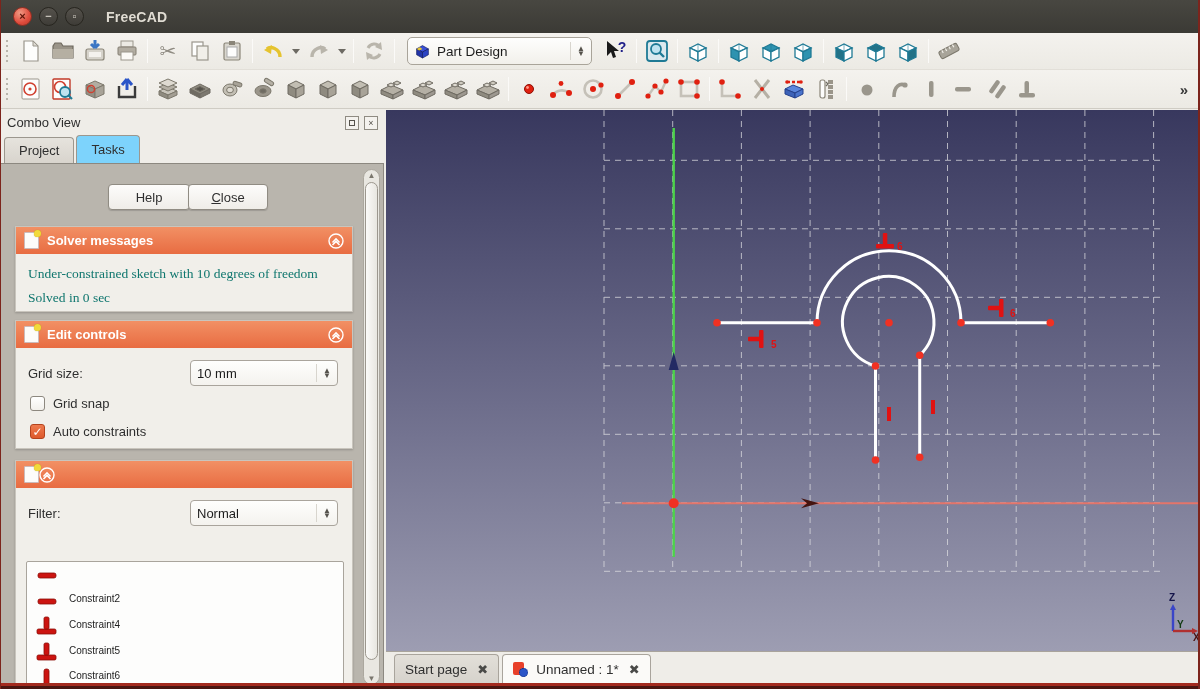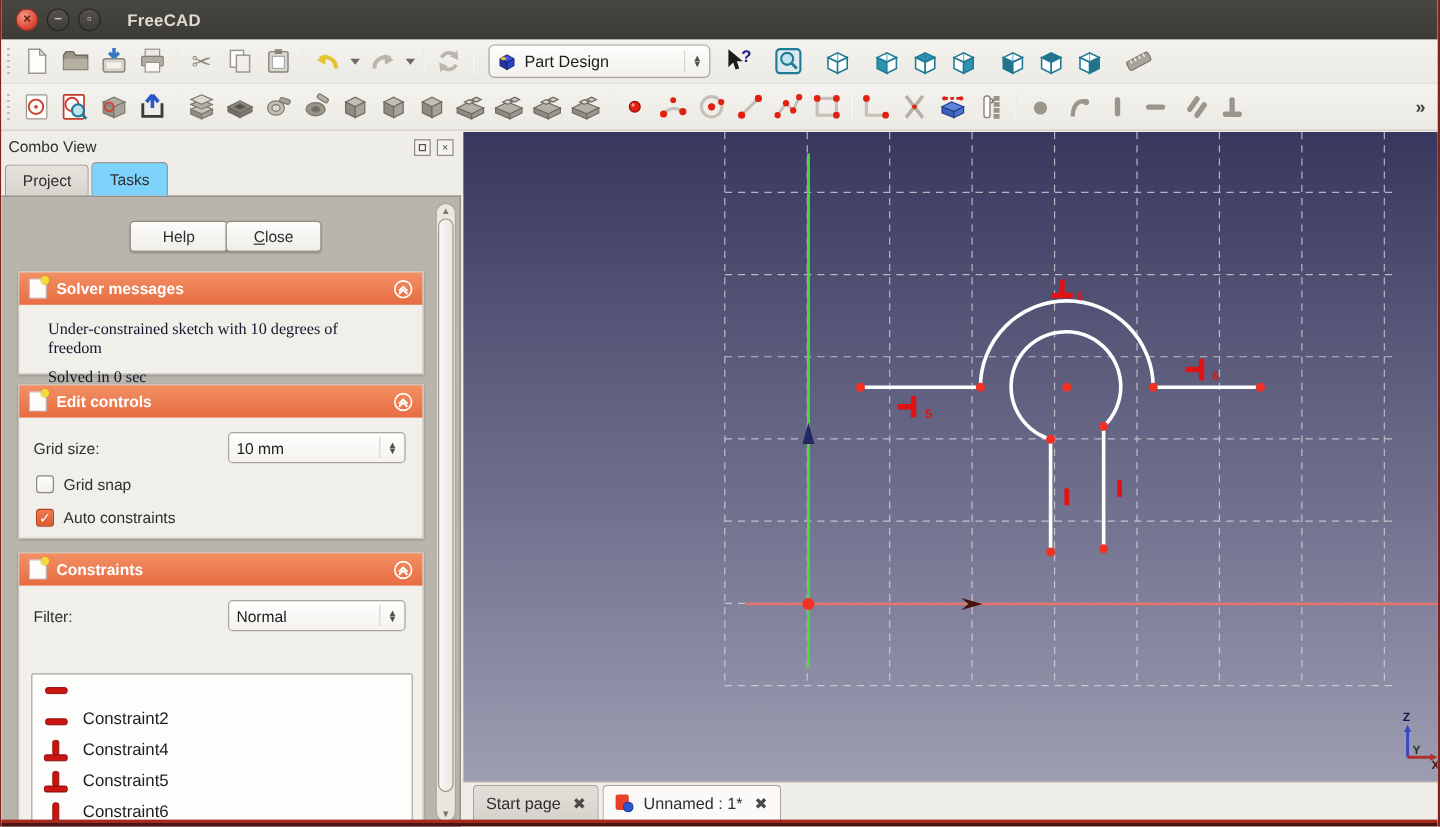--- a/index.html
+++ b/index.html
@@ -58,38 +58,38 @@
 
   .task-card { position:absolute; left:14px; width:338px; background:#F1EFEA;
                border:1px solid #C9C5BD; box-shadow:0 1px 2px rgba(0,0,0,.2); }
   .card-head { height:27px; background:linear-gradient(#F29064,#E86C42); display:flex; align-items:center; padding:0 8px; }
   .card-title { color:#fff; font-weight:bold; font-size:13px; margin-left:8px; flex:1; }
   .note-icon { width:15px; height:17px; background:#FDFCFA; border:1px solid #cbb; position:relative; border-radius:1px;}
   .note-icon:after { content:""; position:absolute; right:-3px; top:-3px; width:7px; height:7px; background:#F2DA3B; border-radius:50%; box-shadow:0 0 1px #a90; }
   .collapse-btn { width:16px; height:16px; }
   .card-body { position:relative; }
 
-  #solver-body { padding:12px 24px 10px; font-family:"Liberation Serif","DejaVu Serif",serif; font-size:13.5px; color:#0f172a; }
+  #solver-body { padding:12px 12px 10px; font-family:"Liberation Serif","DejaVu Serif",serif; font-size:13.5px; color:#0f766e; }
   #solver-body div { margin-bottom:8px; }
 
   .form-label { position:absolute; left:12px; font-size:13px; color:#2f2f2f; }
   .combo-field { position:absolute; left:174px; width:148px; height:26px; background:linear-gradient(#FEFEFD,#F4F2EE);
                  border:1px solid #A9A49C; border-radius:4px; display:flex; align-items:center; padding:0 6px; font-size:13px; color:#1d1d1d; }
   .combo-field .lbl { flex:1; }
   .checkrow { position:absolute; left:14px; display:flex; align-items:center; }
   .checkbox { width:15px; height:15px; border:1px solid #8d887f; border-radius:3px; background:linear-gradient(#fff,#f2f0eb);
               display:flex; align-items:center; justify-content:center; }
   .checkbox.checked { background:linear-gradient(#EE7A4E,#DE5A2C); border-color:#B4431D; color:#fff; font-size:12px; font-weight:bold; }
   .checkrow span.cb-label { margin-left:8px; }
 
   #constraint-list { position:absolute; left:10px; top:73px; width:318px; height:152px; background:#FDFDFC;
                      border:1px solid #A9A49C; border-radius:2px; overflow:hidden; }
   .constraint-item { height:25.8px; display:flex; align-items:center; padding-left:8px; }
   .constraint-item .cicon { width:26px; height:20px; margin-right:8px; }
-  .constraint-item .clabel { font-size:14px; color:#1d1d1d;margin-top:47px; }
+  .constraint-item .clabel { font-size:10px; color:#1d1d1d;margin-top:47px; }
 
   
   #cv-scroll { position:absolute; right:3px; top:5px; width:17px; height:516px; background:#E9E7E1;
                border:1px solid #ABA79E; border-radius:9px; }
   #cv-thumb { position:absolute; left:1px; top:12px; width:13px; height:478px; background:linear-gradient(90deg,#FBFAF8,#E8E6E0);
               border:1px solid #9C978E; border-radius:7px; }
   .scroll-arrow { position:absolute; left:3px; width:9px; font-size:8px; color:#7a766d; text-align:center; }
 
   
   #viewport { position:absolute; left:385px; top:110px; width:815px; height:541px; }
@@ -621,21 +621,20 @@
           <div class="checkrow" style="top:76px;">
             <span class="checkbox checked" id="cb1">✓</span>
             <span class="cb-label">Auto constraints</span>
           </div>
         </div>
       </div>
 
       <div class="task-card" style="top:296px;height:229px;border-bottom:none;">
         <div class="card-head">
           <span class="note-icon"></span>
-          <span class="card-title">Constraints</span>
           <svg class="collapse-btn" viewBox="0 0 16 16">
             <circle cx="8" cy="8" r="7" fill="none" stroke="#fff" stroke-width="1.4"></circle>
             <path d="M4.5 9.5 L8 6 L11.5 9.5" fill="none" stroke="#fff" stroke-width="1.6"></path>
             <path d="M4.5 12 L8 8.5 L11.5 12" fill="none" stroke="#fff" stroke-width="1.6"></path>
           </svg>
         </div>
         <div class="card-body" style="height:202px;">
           <span class="form-label" style="top:18px;">Filter:</span>
           <div class="combo-field" style="top:12px;">
             <span class="lbl">Normal</span>

